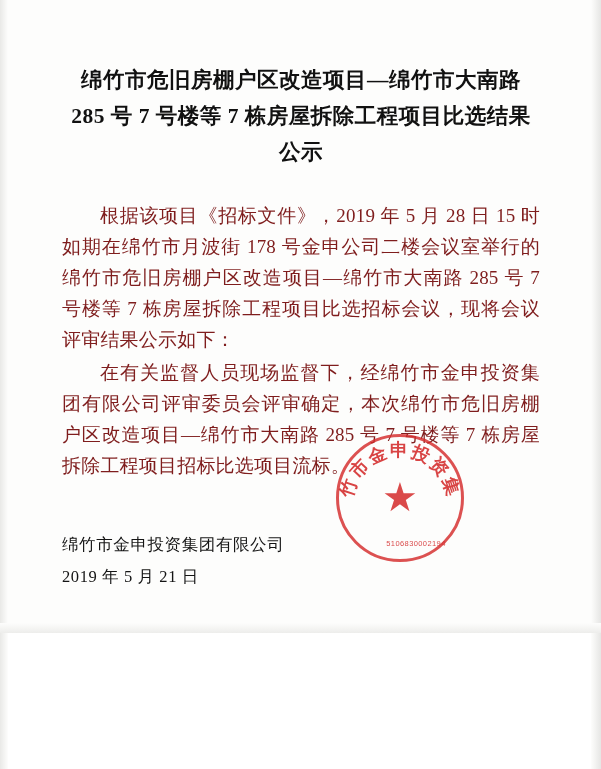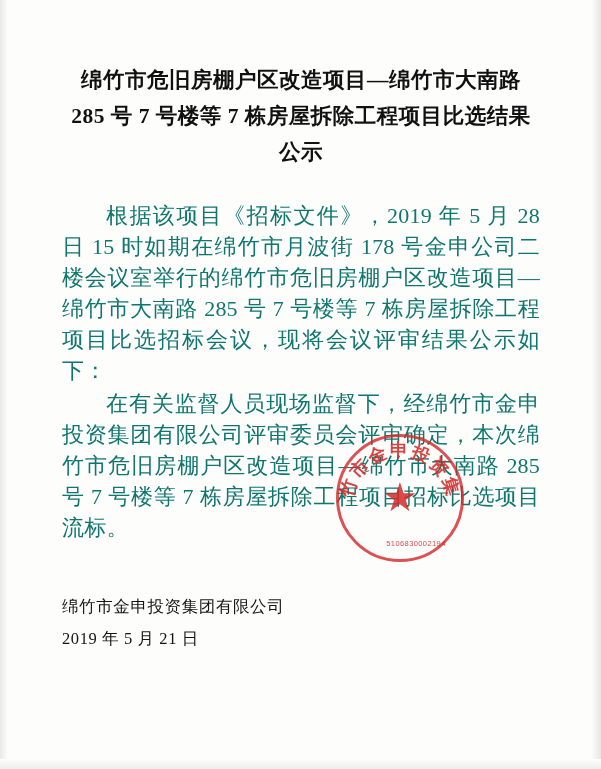--- a/index.html
+++ b/index.html
@@ -13,21 +13,21 @@
     position: relative;
     overflow: hidden;
     font-family: "Liberation Serif", "DejaVu Serif", serif;
     color: #1a1a1a;
   }
   .page {
     position: absolute;
     left: 0;
     top: 0;
     width: 601px;
-    height: 769px;
+    height: 633px;
     background: #fdfdfc;
   }
   
   .edge-left {
     position: absolute;
     left: 0; top: 0;
     width: 8px; height: 769px;
     background: linear-gradient(to right, #e9e9e7, #fdfdfc);
   }
   .edge-right {
@@ -55,28 +55,28 @@
     font-weight: bold;
     line-height: 36px;
     text-align: center;
     letter-spacing: 0.5px;
     margin: 0 0 30px 0;
     padding: 0 6px;
     color: #111;
   }
 
   .para {
-    font-size: 22px;
+    font-size: 19px;
     line-height: 31px;
     text-align: justify;
     text-justify: inter-ideograph;
     text-indent: 2em;
     margin: 0 0 2px 0;
     letter-spacing: 0.2px;
-    color: #0f766e;
+    color: #7f1d1d;
   }
 
   .signature-block {
     margin-top: 48px;
     text-align: left;
     padding-right: 22px;
   }
   .sig-line {
     font-size: 16.5px;
     line-height: 32px;

